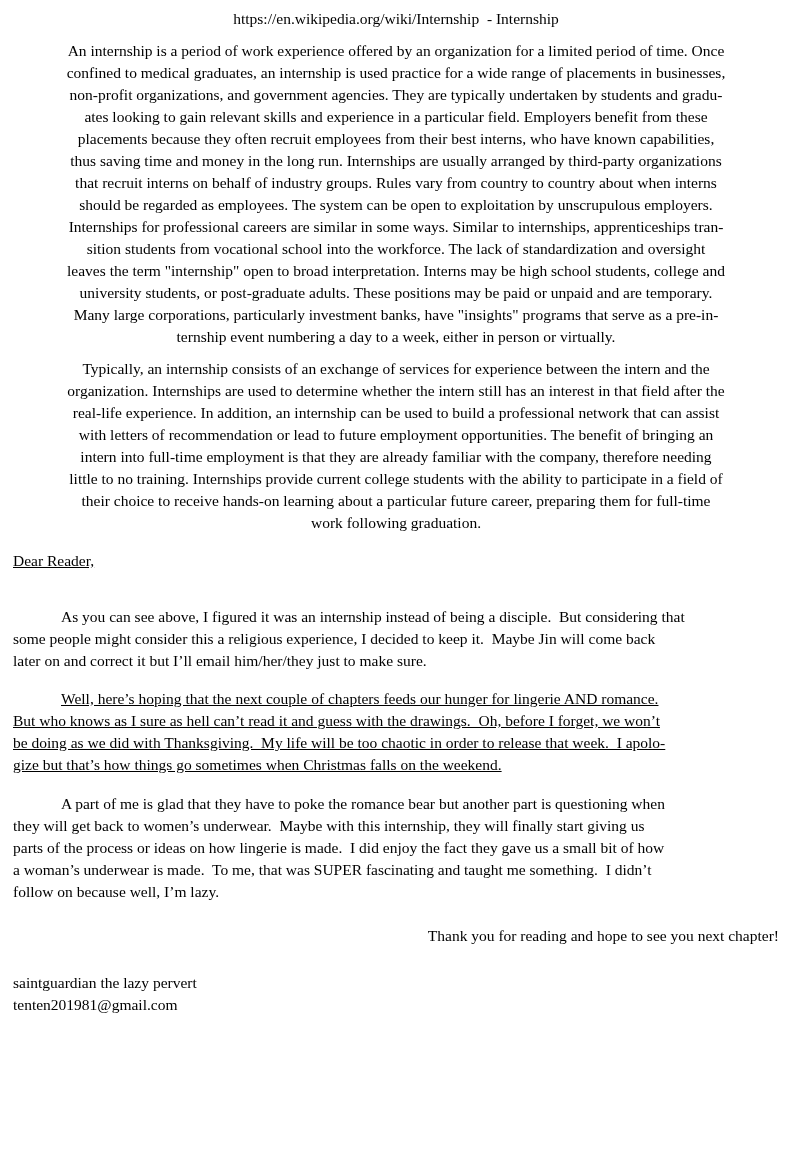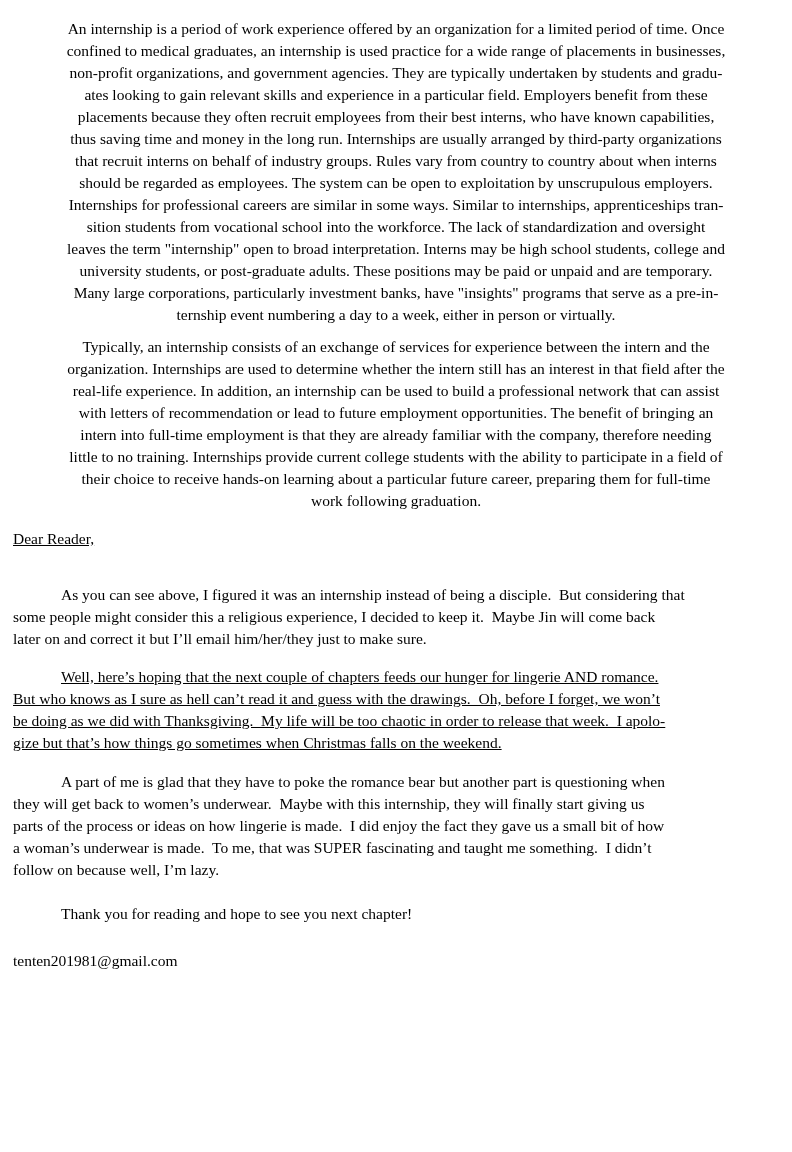--- a/index.html
+++ b/index.html
@@ -15,30 +15,31 @@
     font-size: 15.5px;
     line-height: 22px;
     overflow: hidden;
   }
   .center { text-align: center; }
   .prewrap { white-space: pre; }
   .preline { white-space: pre-line; }
   .indent { text-indent: 48px; }
   .mt16 { margin-top: 16px; text-decoration: underline; }
   .mt17 { margin-top: 17px; }
-  .mt22 { margin-top: 22px; }
+  .mt22 { margin-top: 22px; text-align: right; }
   .mt25 { margin-top: 25px; }
   .mt26 { margin-top: 34px; }
   .wiki { margin: 10px; }
 </style>
 </head>
 <body>
 
 <div class="page">
 
+  <div class="center prewrap">https://en.wikipedia.org/wiki/Internship&nbsp; - Internship</div>
 
   <div class="wiki center prewrap">An internship is a period of work experience offered by an organization for a limited period of time. Once
 confined to medical graduates, an internship is used practice for a wide range of placements in businesses,
 non-profit organizations, and government agencies. They are typically undertaken by students and gradu-
 ates looking to gain relevant skills and experience in a particular field. Employers benefit from these
 placements because they often recruit employees from their best interns, who have known capabilities,
 thus saving time and money in the long run. Internships are usually arranged by third-party organizations
 that recruit interns on behalf of industry groups. Rules vary from country to country about when interns
 should be regarded as employees. The system can be open to exploitation by unscrupulous employers.
 Internships for professional careers are similar in some ways. Similar to internships, apprenticeships tran-
@@ -71,16 +72,17 @@
   <div class="preline indent mt17">A part of me is glad that they have to poke the romance bear but another part is questioning when
 they will get back to women’s underwear.&nbsp; Maybe with this internship, they will finally start giving us
 parts of the process or ideas on how lingerie is made.&nbsp; I did enjoy the fact they gave us a small bit of how
 a woman’s underwear is made.&nbsp; To me, that was SUPER fascinating and taught me something.&nbsp; I didn’t
 follow on because well, I’m lazy.</div>
 
   <div class="preline indent mt22">Thank you for reading and hope to see you next chapter!</div>
 
 
   <div class="mt25">
+    <div>saintguardian the lazy pervert</div>
     <div>tenten201981@gmail.com</div>
   </div>
 
 </div>
 
 </body></html>

